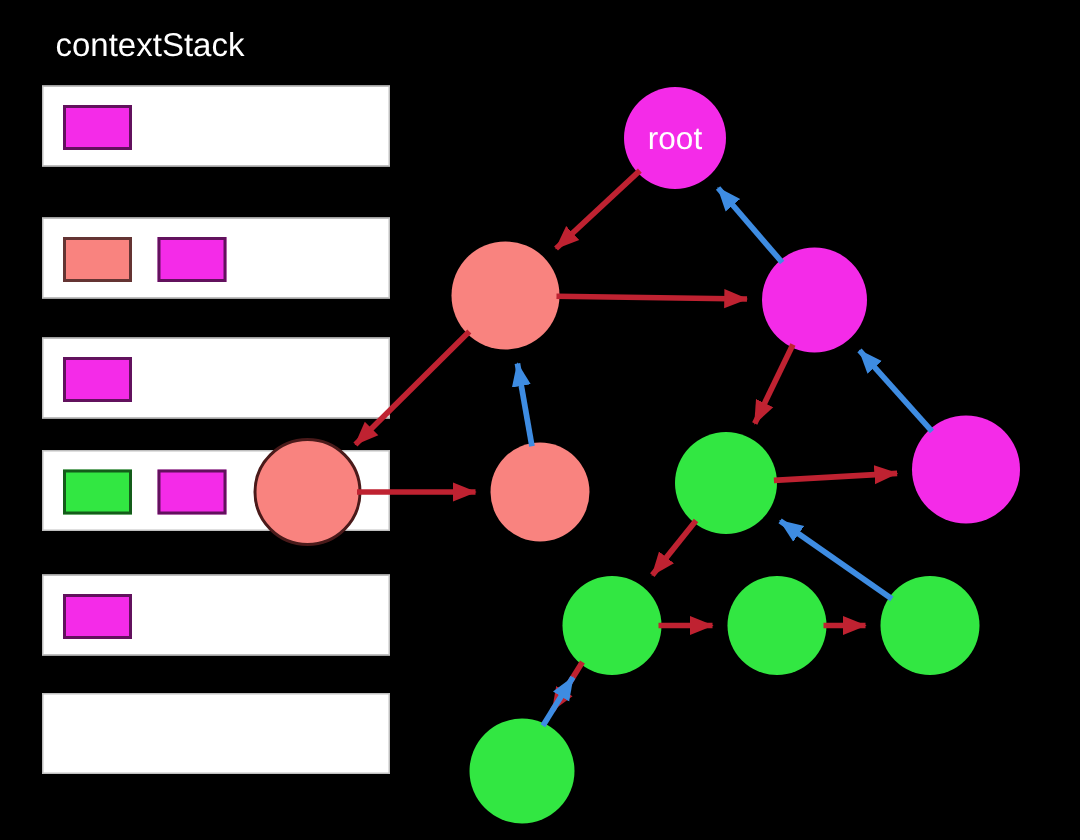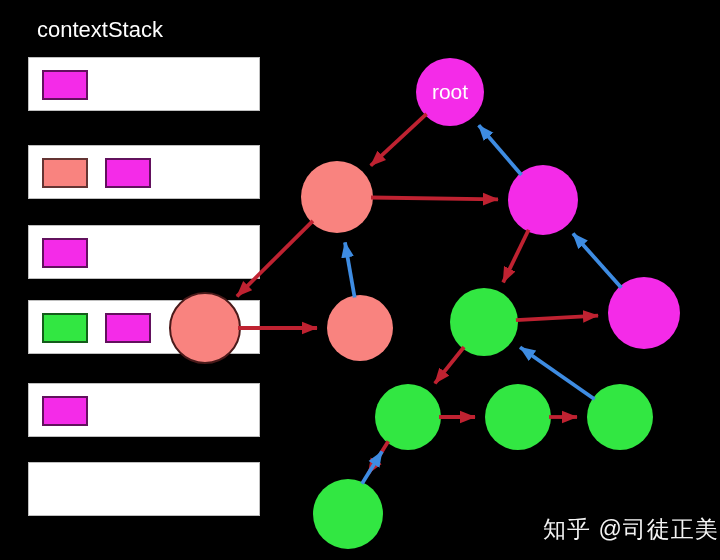--- a/index.html
+++ b/index.html
@@ -72,14 +72,13 @@
       <line x1="621.3420928259075" y1="287.65006425076774" x2="572.988406553946" y2="233.55138555045448" stroke="#3e8ce2" stroke-width="3.8" marker-end="url(#arrow-blue)"></line>
       <line x1="464.00975847825845" y1="346.98780190217695" x2="434.8618870448402" y2="383.4226411939497" stroke="#bf2231" stroke-width="3.8" marker-end="url(#arrow-red)"></line>
       <line x1="439" y1="417" x2="475" y2="417" stroke="#bf2231" stroke-width="3.8" marker-end="url(#arrow-red)"></line>
       <line x1="549" y1="417" x2="577" y2="417" stroke="#bf2231" stroke-width="3.8" marker-end="url(#arrow-red)"></line>
       <line x1="594.5862649995288" y1="399.24775863937674" x2="520.0711077426043" y2="347.1967296731427" stroke="#3e8ce2" stroke-width="3.8" marker-end="url(#arrow-blue)"></line>
       <line x1="388.29055704505373" y1="441.2597992243489" x2="368.27056588604796" y2="473.62545159807496" stroke="#bf2231" stroke-width="3.8" marker-end="url(#arrow-red)"></line>
       <line x1="361.9579329111541" y1="483.83087490748665" x2="381.97792407015993" y2="451.4652225337606" stroke="#3e8ce2" stroke-width="3.8" marker-end="url(#arrow-blue)"></line>
       <text x="450" y="99" text-anchor="middle" fill="#ffffff" font-size="21" font-family="Liberation Sans, DejaVu Sans, sans-serif">root</text>
     </svg>
 
-  <div class="watermark">知乎 @司徒正美</div>
 </div>
 
 </body></html>

